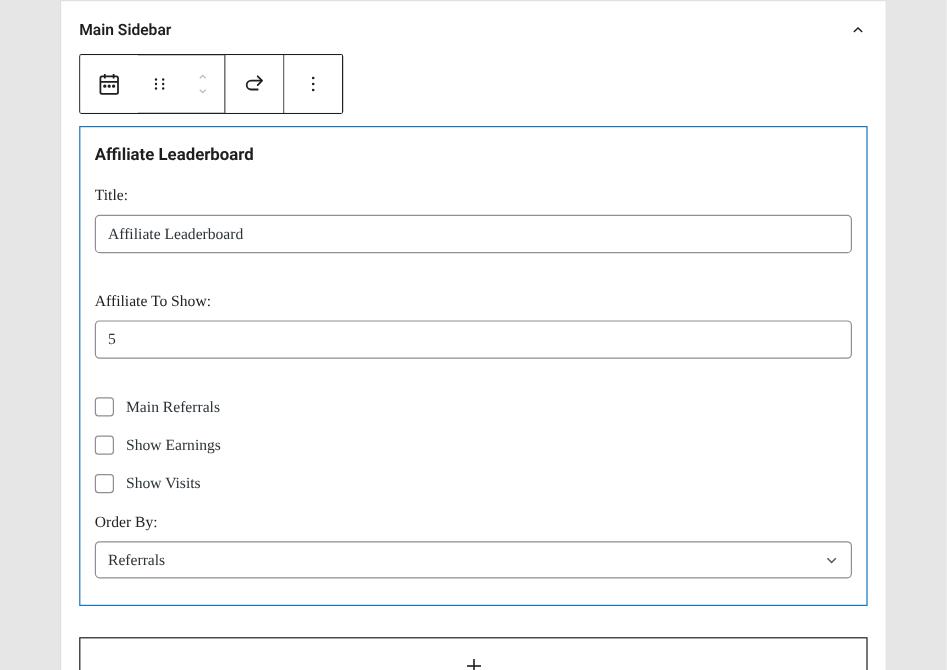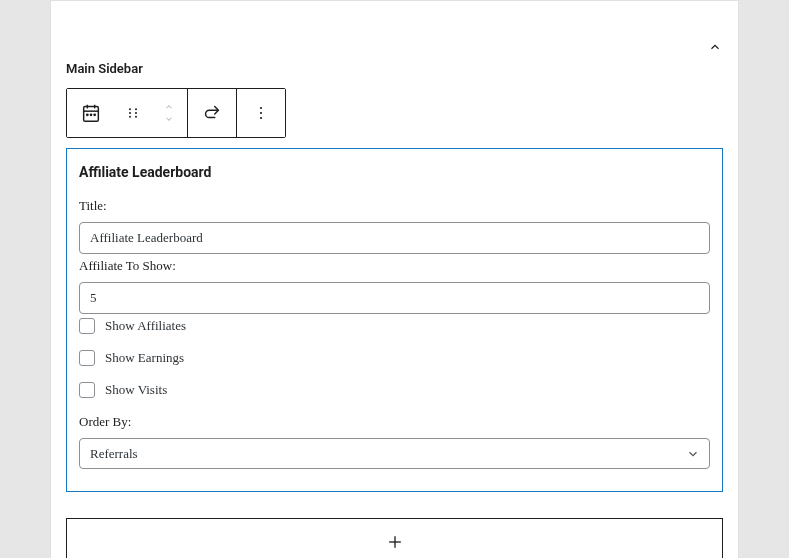--- a/index.html
+++ b/index.html
@@ -1,31 +1,31 @@
 <!DOCTYPE html>
 <html><head>
 <meta charset="utf-8">
 <style>
 * { box-sizing: border-box; margin: 0; padding: 0; }
 body { background: #e6e6e6; font-family: -apple-system, BlinkMacSystemFont, "Segoe UI", Roboto, sans-serif; font-size: 13px; color: #1e1e1e; }
 .panel { background: #fff; border: 1px solid #e0e0e0; margin: 0 50px; padding: 10px 15px 15px; min-height: 558px; }
 .panel-header { display: flex; justify-content: space-between; align-items: center; padding: 6px 0 12px; }
-.panel-header h2 { font-size: 13px; font-weight: 600; margin-top: 44px; }
+.panel-header h2 { font-size: 13px; font-weight: 600; }
 .collapse-icon { width: 16px; height: 16px; display: flex; align-items: center; justify-content: center; }
 .toolbar { display: inline-flex; border: 1px solid #1e1e1e; border-radius: 2px; background: #fff; margin-bottom: 10px; }
 .toolbar-group { display: flex; border-right: 1px solid #1e1e1e; }
 .toolbar-group:last-child { border-right: none; }
 .toolbar-btn { width: 48px; height: 48px; display: flex; align-items: center; justify-content: center; background: #fff; border: none; cursor: pointer; }
 .toolbar-multi { display: flex; align-items: center; width: 72px; height: 48px; }
 .toolbar-multi .drag { width: 36px; display: flex; align-items: center; justify-content: center; }
 .toolbar-multi .arrows { width: 36px; display: flex; flex-direction: column; align-items: center; justify-content: center; gap: 2px; }
 .arrow-chev { color: #bbb; }
 .widget-box { border: 1.5px solid #1576c2; padding: 15px 12px 22px; margin-bottom: 26px; }
 .widget-title { font-weight: 700; font-size: 14px; margin-bottom: 18px; font-family: -apple-system, BlinkMacSystemFont, "Segoe UI", Roboto, sans-serif; }
-.form-row { margin-bottom: 4px; }
+.form-row { margin-bottom: 32px; }
 .form-row:last-child { margin-bottom: 0; }
 .form-label { display: block; font-size: 13px; margin-bottom: 8px; font-family: Georgia, "Times New Roman", serif; color: #222; }
 .text-input, .select-input { width: 100%; border: 1px solid #8c8f94; border-radius: 4px; padding: 7px 10px; font-size: 13px; font-family: Georgia, "Times New Roman", serif; background: #fff; color: #2c3338; }
 .select-wrap { position: relative; }
 .select-input { appearance: none; -webkit-appearance: none; }
 .select-caret { position: absolute; right: 10px; top: 50%; transform: translateY(-50%); pointer-events: none; }
 .check-row { display: flex; align-items: center; gap: 10px; margin-bottom: 16px; }
 .check-row input[type="checkbox"] { width: 16px; height: 16px; border: 1px solid #8c8f94; border-radius: 3px; appearance: none; -webkit-appearance: none; background: #fff; cursor: pointer; }
 .check-row label { font-size: 13px; font-family: Georgia, "Times New Roman", serif; color: #2c3338; }
 .add-block { border: 1px solid #1e1e1e; height: 48px; display: flex; align-items: center; justify-content: center; cursor: pointer; background: #fff; }
@@ -110,21 +110,21 @@
       <input type="text" class="text-input" value="Affiliate Leaderboard" style="">
     </div>
 
     <div class="form-row">
       <label class="form-label">Affiliate To Show:</label>
       <input type="text" class="text-input" value="5" style="">
     </div>
 
     <div class="check-row">
       <input type="checkbox" style="">
-      <label>Show Affiliates</label>
+      <label>Main Referrals</label>
     </div>
 
     <div class="check-row">
       <input type="checkbox" style="">
       <label>Show Earnings</label>
     </div>
 
     <div class="check-row">
       <input type="checkbox" style="">
       <label>Show Visits</label>

